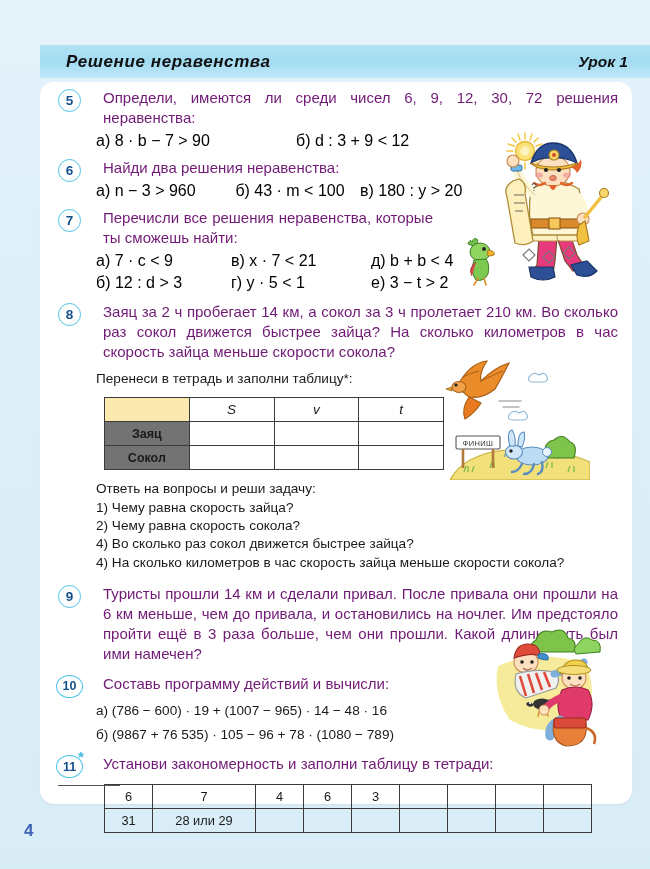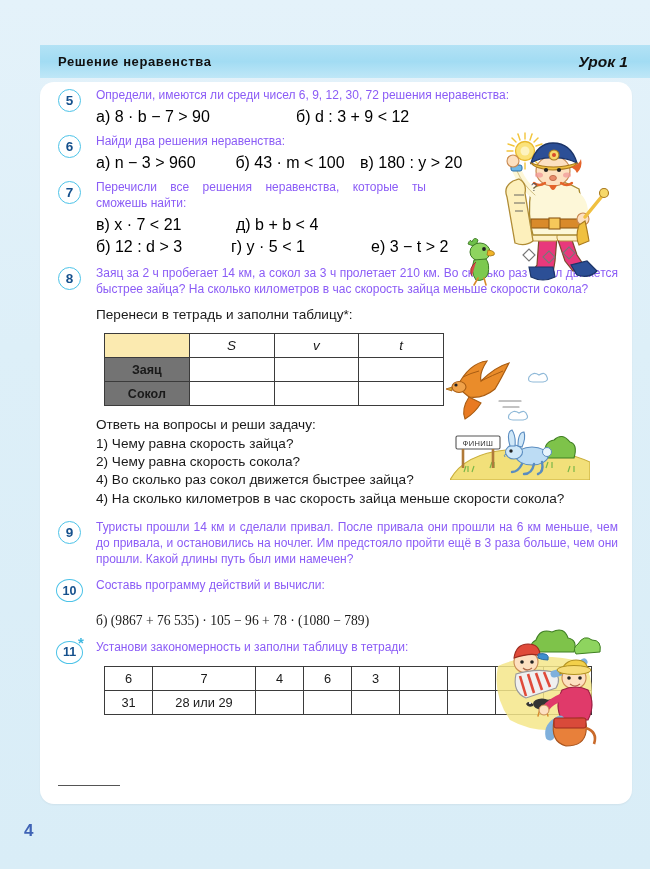--- a/index.html
+++ b/index.html
@@ -28,25 +28,27 @@
     top: 45px;
     height: 33px;
     background: linear-gradient(to bottom, #b3e2f5 0%, #a2dcf3 50%, #bfe7f7 100%);
     display: flex;
     align-items: center;
     justify-content: space-between;
     padding: 0 22px 0 18px;
     box-sizing: border-box;
   }
   .header-title {
+    font-style: italic;
     font-weight: bold;
-    font-size: 13px;
+    font-size: 17px;
     color: #111;
     letter-spacing: 0.6px;
     white-space: nowrap;
+    margin-left: 8px;
   }
   .header-lesson {
     font-style: italic;
     font-weight: bold;
     font-size: 15.5px;
     color: #111;
     white-space: nowrap;
   }
 
   
@@ -96,25 +98,26 @@
   .badge-star {
     position: absolute;
     left: 20px;
     top: -5px;
     color: #3fb8e0;
     font-size: 15px;
     font-weight: bold;
     line-height: 1;
   }
   .ex-text {
-    font-size: 12px;
+    font-size: 15px;
     line-height: 1.33;
-    color: #8b5cf6;
+    color: #701a75;
     text-align: justify;
     text-justify: inter-word;
+    margin-left: 7px;
   }
   .ex-text.nojust { text-align: left; }
 
   .sub {
     font-size: 13.6px;
     line-height: 1.45;
     color: #1a1a1a;
     margin-top: 3px;
   }
   .sub-row {
@@ -242,20 +245,21 @@
           <div style="width:124px;">а) n − 3 &gt; 960</div>
           <div style="width:140px;text-align:center;">б) 43 · m &lt; 100</div>
           <div>в) 180 : y &gt; 20</div>
         </div>
       </div>
 
       <div class="ex" style="margin-top:8px;">
         <div class="badge">7</div>
         <div class="ex-text" style="width:330px;">Перечисли все решения неравенства, которые ты сможешь найти:</div>
         <div class="sub-row">
+          <div style="width:135px;">а) 7 · c &lt; 9</div>
           <div style="width:140px;">в) x · 7 &lt; 21</div>
           <div>д) b + b &lt; 4</div>
         </div>
         <div class="sub-row">
           <div style="width:135px;">б) 12 : d &gt; 3</div>
           <div style="width:140px;">г) y · 5 &lt; 1</div>
           <div>е) 3 − t &gt; 2</div>
         </div>
       </div>
 
@@ -297,21 +301,22 @@
       </div>
 
       <div class="ex" style="margin-top:12px;">
         <div class="badge">9</div>
         <div class="ex-text">Туристы прошли 14 км и сделали привал. После привала они прошли на 6 км меньше, чем до привала, и остановились на ночлег. Им предстояло пройти ещё в 3 раза больше, чем они прошли. Какой длины путь был ими намечен?</div>
       </div>
 
       <div class="ex" style="margin-top:10px;">
         <div class="badge wide">10</div>
         <div class="ex-text nojust">Составь программу действий и вычисли:</div>
-        <div class="sub" style="margin-top:17px;font-family:Liberation Serif, serif;">б) (9867 + 76 535) · 105 − 96 + 78 · (1080 − 789)</div>
+        <div class="sub" style="margin-top:7px;">а) (786 − 600) · 19 + (1007 − 965) · 14 − 48 · 16</div>
+        <div class="sub" style="margin-top:5px;">б) (9867 + 76 535) · 105 − 96 + 78 · (1080 − 789)</div>
       </div>
 
       <div class="ex" style="margin-top:9px;">
         <div class="badge wide">11</div>
         <div class="badge-star">*</div>
         <div class="ex-text nojust">Установи закономерность и заполни таблицу в тетради:</div>
 
         <table class="tbl-seq">
           <tbody>
               <tr>

